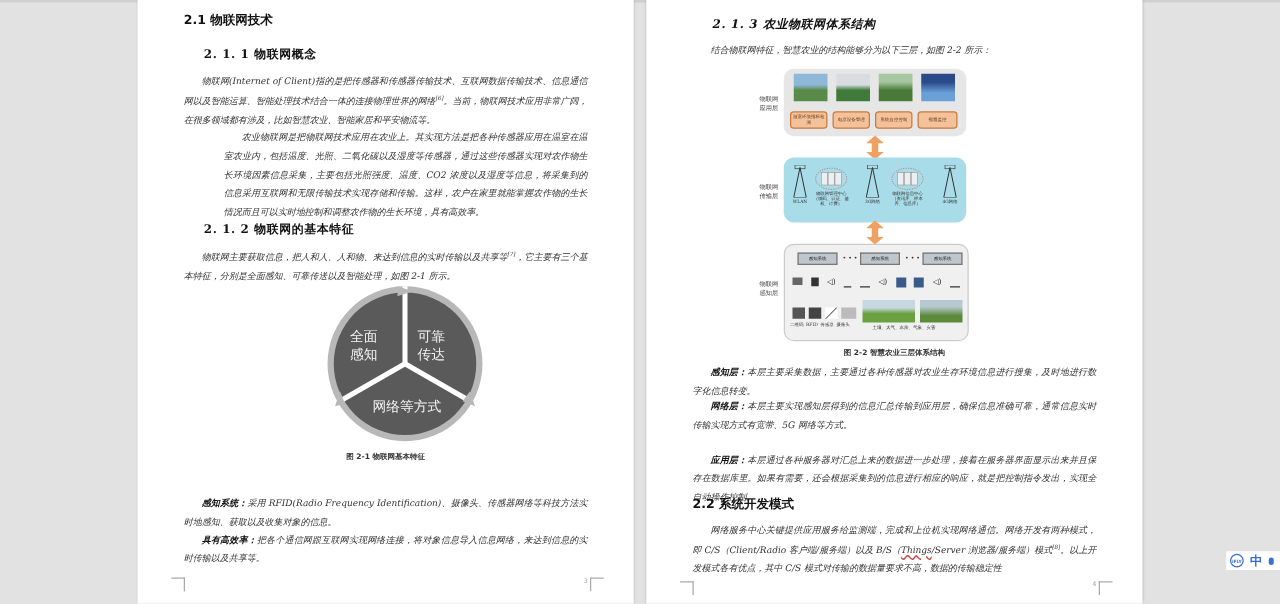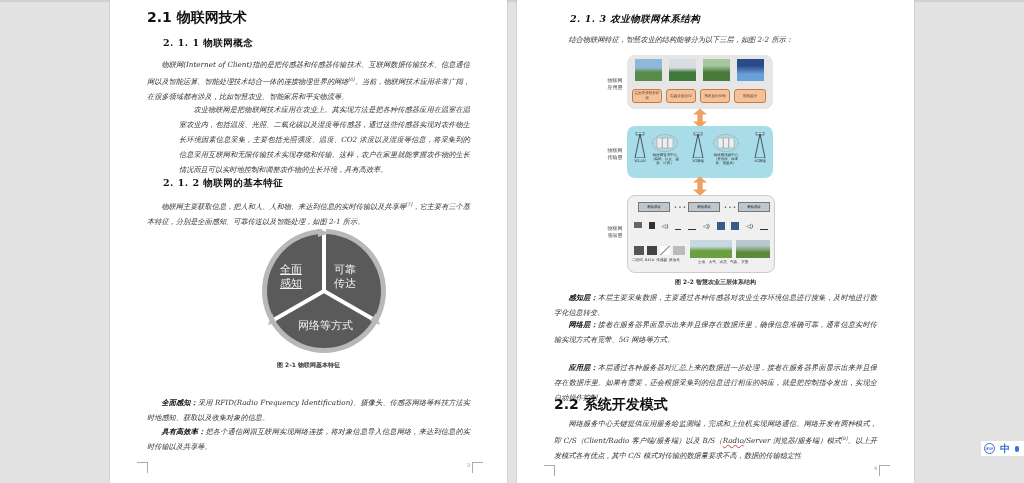--- a/index.html
+++ b/index.html
@@ -11,21 +11,21 @@
   }
   .topline { position: absolute; left: 0; top: 0; width: 1024px; height: 2px; background: #d0d0d0; }
   .page {
     position: absolute; top: 0; height: 483px; background: #fff;
     box-shadow: 0 0 2px rgba(0,0,0,0.18);
     overflow: hidden;
   }
   #page1 { left: 110px; width: 397px; }
   #page2 { left: 517px; width: 397px; }
   .content { position: absolute; left: 37px; right: 37px; top: 0; }
-  .h2 { font-family: "DejaVu Sans", "Liberation Sans", sans-serif; font-size: 14px; font-weight: bold; color: #111; position: absolute; left: 0; }
+  .h2 { font-family: "DejaVu Sans", "Liberation Sans", sans-serif; font-size: 10px; font-weight: bold; color: #111; position: absolute; left: 0; }
   .h3 { font-size: 9.5px; font-weight: bold; color: #111; position: absolute; letter-spacing: 0.5px; }
   .para { position: absolute; left: 0; right: 0; font-size: 7.2px; line-height: 15px; color: #333; text-indent: 2em; text-align: justify; font-style: italic; }
   .para b { color: #111; }
   sup { font-size: 4.5px; }
   .caption { position: absolute; font-family: "DejaVu Sans", "Liberation Sans", sans-serif; font-size: 6px; font-weight: bold; color: #333; text-align: center; left: 0; right: 0; }
   .corner { position: absolute; width: 10px; height: 10px; border-color: #aaa; border-style: solid; border-width: 0; }
   .pnum { position: absolute; font-size: 5px; color: #999; }
   
   .pie-wrap { position: absolute; left: 113px; top: 227px; width: 128px; height: 128px; }
   .pie-label { position: absolute; font-family: "DejaVu Sans", "Liberation Sans", sans-serif; color: #f2f2f2; font-size: 11px; line-height: 14px; text-align: center; }
@@ -61,35 +61,35 @@
       <svg width="128" height="128" viewBox="0 0 128 128">
         <circle cx="64" cy="64" r="62" fill="#b8b8b8"></circle>
         <circle cx="64" cy="64" r="57" fill="#5a5a5a"></circle>
         <line x1="64" y1="64" x2="64" y2="2" stroke="#fff" stroke-width="4"></line>
         <line x1="64" y1="64" x2="118" y2="95" stroke="#fff" stroke-width="4"></line>
         <line x1="64" y1="64" x2="10" y2="95" stroke="#fff" stroke-width="4"></line>
         <polygon points="58,2 70,6 58,10" fill="#b8b8b8"></polygon>
         <polygon points="116,86 120,98 110,94" fill="#b8b8b8"></polygon>
         <polygon points="8,98 12,86 16,96" fill="#b8b8b8"></polygon>
       </svg>
-      <div class="pie-label" style="left:20px; top:36px;text-decoration:underline;">
+      <div class="pie-label" style="left:20px; top:36px;">
         <div>全面</div>
           <div>感知</div>
       </div>
       <div class="pie-label" style="left:74px; top:36px;">
         <div>可靠</div>
           <div>传达</div>
       </div>
       <div class="pie-label" style="left:38px; top:92px;">
         <div>网络等方式</div>
       </div>
     </div>
     <div class="caption" style="top:361px;">图 2-1  物联网基本特征</div>
 
-    <div class="para" style="top:395px;"><b>全面感知：</b><span>采用 RFID(Radio Frequency Identification)、摄像头、传感器网络等科技方法实时地感知、获取以及收集对象的信息。</span></div>
+    <div class="para" style="top:395px;"><b>感知系统：</b><span>采用 RFID(Radio Frequency Identification)、摄像头、传感器网络等科技方法实时地感知、获取以及收集对象的信息。</span></div>
     <div class="para" style="top:424px;"><b>具有高效率：</b><span>把各个通信网跟互联网实现网络连接，将对象信息导入信息网络，来达到信息的实时传输以及共享等。</span></div>
   </div>
   <div class="corner" style="left:27px; top:462px; border-right-width:1px; border-top-width:1px;"></div>
   <div class="corner" style="left:362px; top:462px; border-left-width:1px; border-top-width:1px;"></div>
   <div class="pnum" style="left:357px; top:462px;">3</div>
 </div>
 
 <div class="page" id="page2">
   <div class="content">
     <div class="h3" style="top:13px; left:16px;font-style:italic;">2. 1. 3 农业物联网体系结构</div>
@@ -199,25 +199,25 @@
             <span>摄像头</span>
         </div>
         <div class="photo" style="left:62px; top:44px; width:42px; height:18px; background:linear-gradient(#c8d8e0 35%, #6aa040 60%);"></div>
         <div class="photo" style="left:108px; top:44px; width:34px; height:18px; background:linear-gradient(#b8c8d0 30%, #5a8a3a 70%);"></div>
         <div style="position:absolute; left:70px; top:64px; font-size:3.6px; color:#333;">土壤、大气、水质、气象、灾害</div>
       </div>
     </div>
     <div class="caption" style="top:278px;">图 2-2  智慧农业三层体系结构</div>
 
     <div class="para" style="top:290px;"><b>感知层：</b><span>本层主要采集数据，主要通过各种传感器对农业生存环境信息进行搜集，及时地进行数字化信息转变。</span></div>
-    <div class="para" style="top:317px;"><b>网络层：</b><span>接着在服务器界面显示出来并且保存在数据库里，确保信息准确可靠，通常信息实时传输实现方式有宽带、5G 网络等方式。</span></div>
+    <div class="para" style="top:317px;"><b>网络层：</b><span>本层主要实现感知层得到的信息汇总传输到应用层，确保信息准确可靠，通常信息实时传输实现方式有宽带、5G 网络等方式。</span></div>
     <div class="para" style="top:360px;"><b>应用层：</b><span>本层通过各种服务器对汇总上来的数据进一步处理，接着在服务器界面显示出来并且保存在数据库里。如果有需要，还会根据采集到的信息进行相应的响应，就是把控制指令发出，实现全自动操作控制。</span></div>
 
     <div class="h2" style="top:396px;">2.2 系统开发模式</div>
-    <div class="para" style="top:416px;"><span>网络服务中心关键提供应用服务给监测端，完成和上位机实现网络通信。网络开发有两种模式，即 C/S（Client/Radio 客户端/服务端）以及 B/S（</span><span style="text-decoration: underline wavy #c44;">Radio</span><span>/Server 浏览器/服务端）模式</span><sup>[8]</sup><span>。以上开发模式各有优点，其中 C/S 模式对传输的数据量要求不高，数据的传输稳定性</span></div>
+    <div class="para" style="top:416px;"><span>网络服务中心关键提供应用服务给监测端，完成和上位机实现网络通信。网络开发有两种模式，即 C/S（Client/Radio 客户端/服务端）以及 B/S（</span><span style="text-decoration: underline wavy #c44;">Things</span><span>/Server 浏览器/服务端）模式</span><sup>[8]</sup><span>。以上开发模式各有优点，其中 C/S 模式对传输的数据量要求不高，数据的传输稳定性</span></div>
   </div>
   <div class="corner" style="left:27px; top:465px; border-right-width:1px; border-top-width:1px;"></div>
   <div class="corner" style="left:362px; top:465px; border-left-width:1px; border-top-width:1px;"></div>
   <div class="pnum" style="left:357px; top:465px;">4</div>
 </div>
 
 <div class="ime">
   <div class="ime-logo">iFLY</div>
   <span class="ime-zh">中</span>
   <span class="ime-dot"></span>

